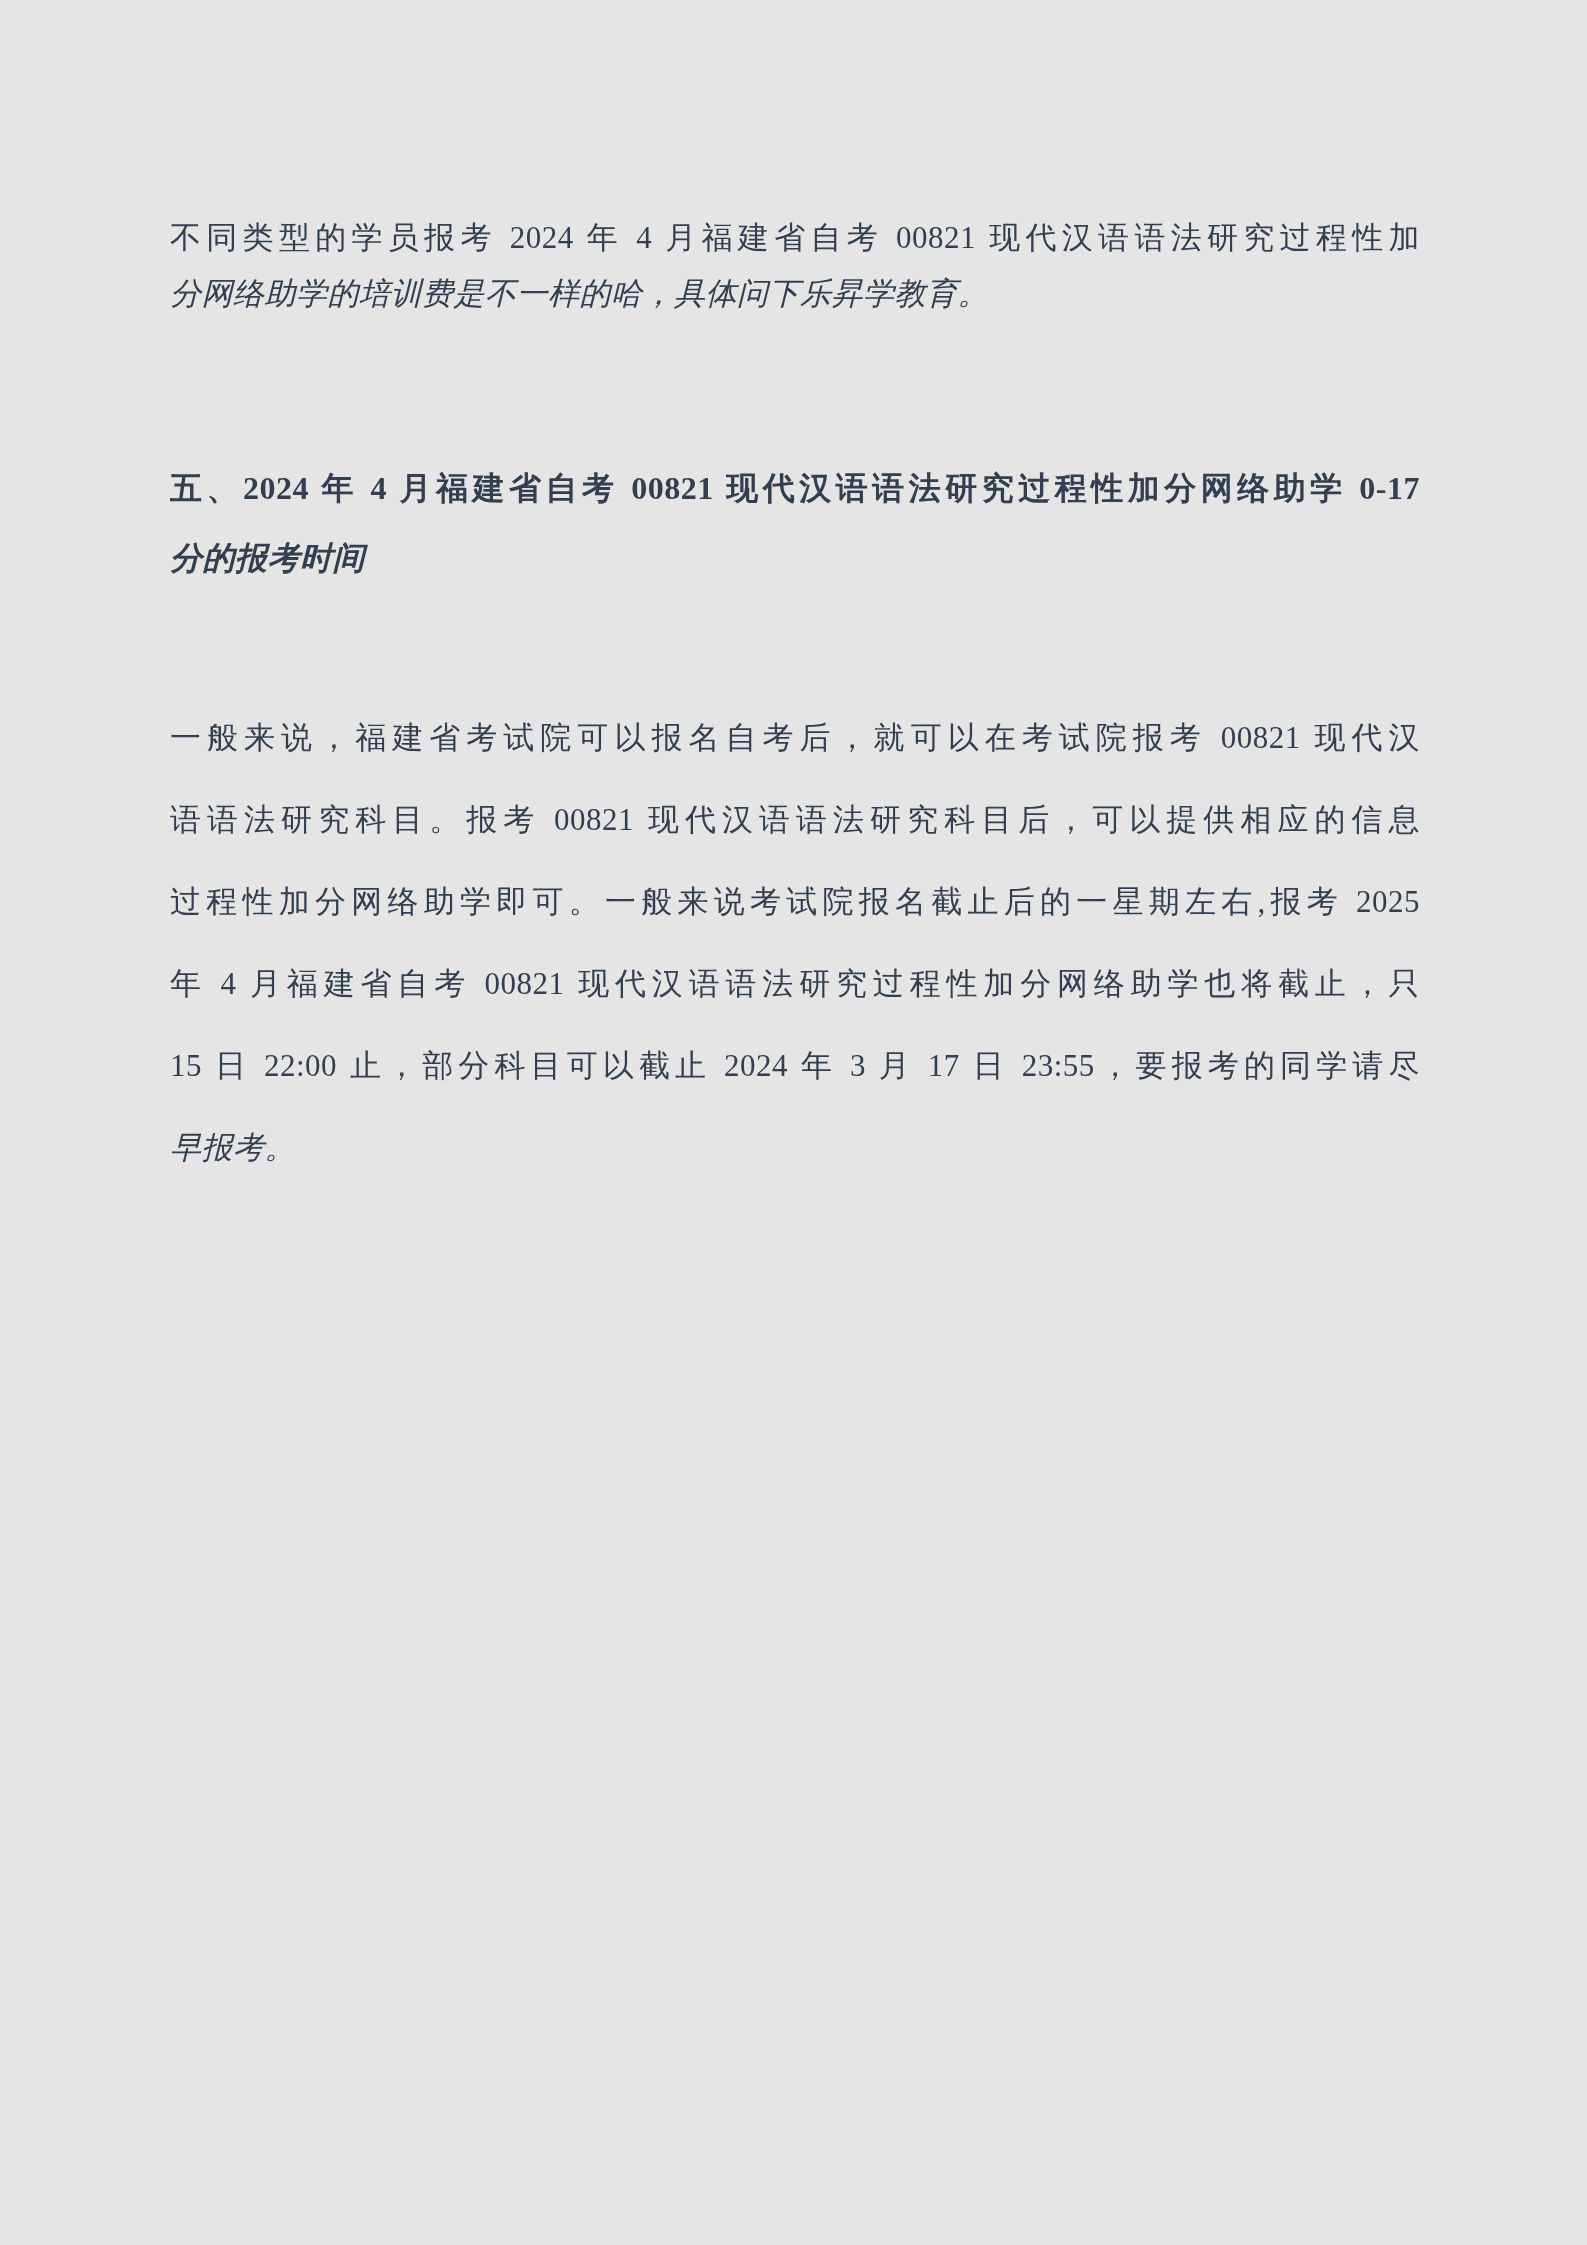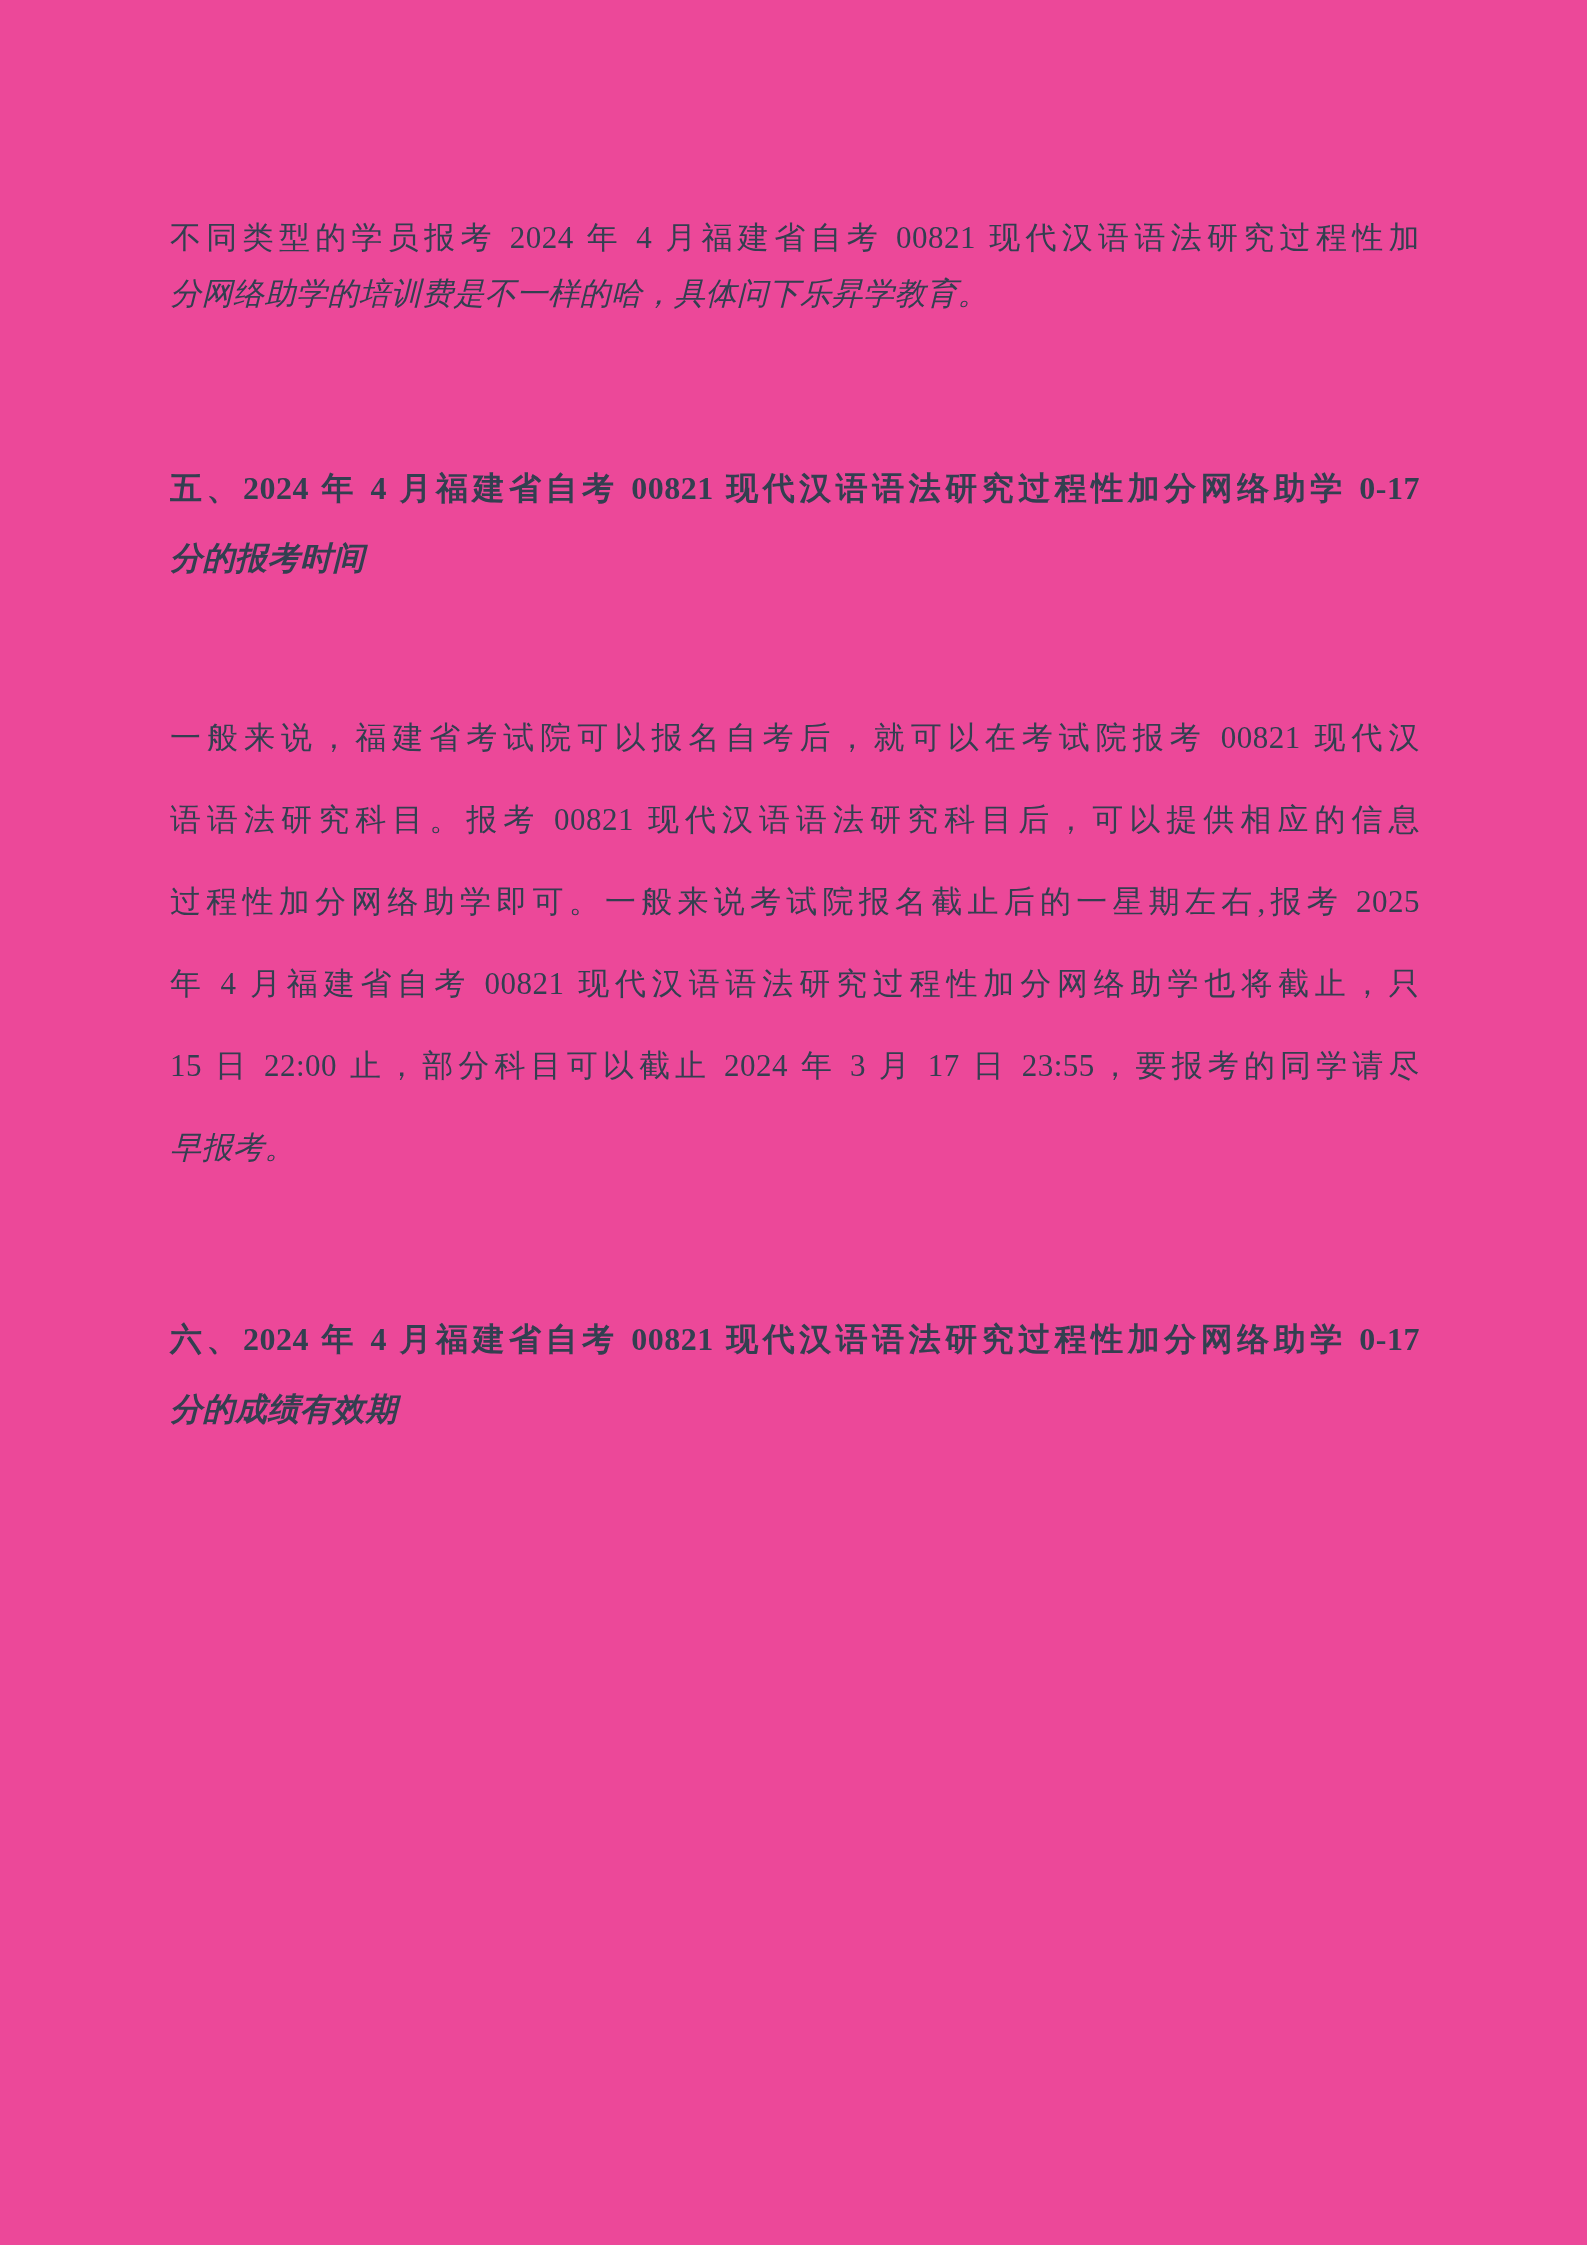--- a/index.html
+++ b/index.html
@@ -4,21 +4,21 @@
 <style>
   html, body {
     margin: 0;
     padding: 0;
     background: #ffffff;
   }
   .page {
     position: relative;
     width: 1587px;
     height: 2245px;
-    background: #ec4899;
+    background: #e5e5e5;
     overflow: hidden;
     font-family: "Liberation Serif", "DejaVu Serif", serif;
     color: #333f50;
   }
   .content {
     box-sizing: border-box;
     padding: 210px 167px 0 170px;
   }
   .para {
     font-size: 31px;
@@ -64,20 +64,16 @@
 
     <div class="para body-para p5">
       <div class="ln fill">一般来说，福建省考试院可以报名自考后，就可以在考试院报考 00821 现代汉</div>
       <div class="ln fill">语语法研究科目。报考 00821 现代汉语语法研究科目后，可以提供相应的信息</div>
       <div class="ln fill">过程性加分网络助学即可。一般来说考试院报名截止后的一星期左右,报考 2025</div>
       <div class="ln fill">年 4 月福建省自考 00821 现代汉语语法研究过程性加分网络助学也将截止，只</div>
       <div class="ln fill">15 日 22:00 止，部分科目可以截止 2024 年 3 月 17 日 23:55，要报考的同学请尽</div>
       <div class="ln short">早报考。</div>
     </div>
 
-    <div class="heading h6">
-      <div class="ln fill">六、2024 年 4 月福建省自考 00821 现代汉语语法研究过程性加分网络助学 0-17</div>
-      <div class="ln short">分的成绩有效期</div>
-    </div>
 
 
   </div>
 </div>
 
 </body></html>

